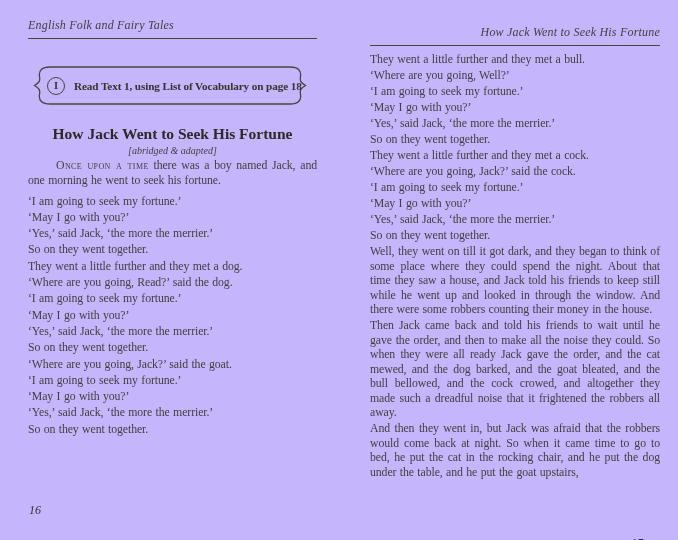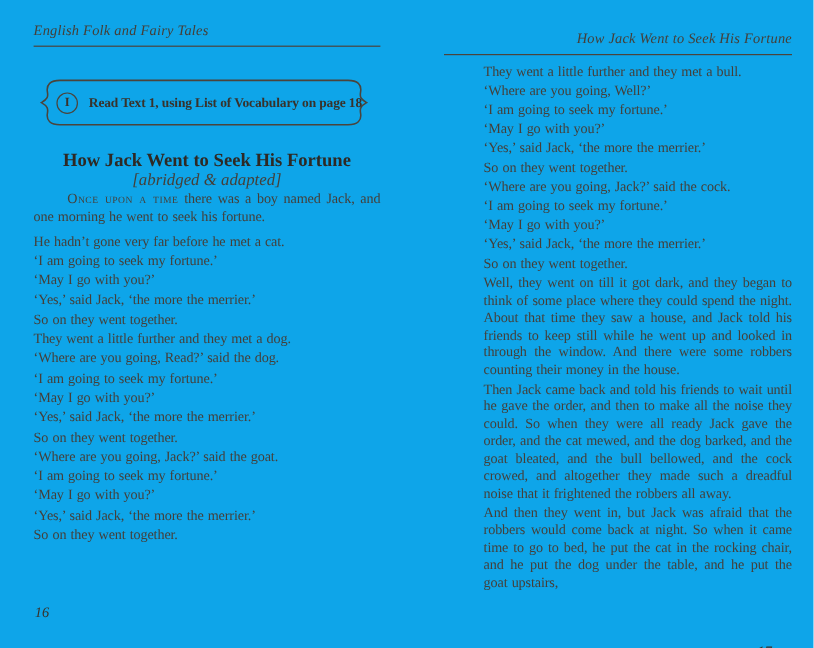--- a/index.html
+++ b/index.html
@@ -1,18 +1,18 @@
 <!DOCTYPE html>
 <html><head>
 <meta charset="utf-8">
 <style>
   html,body { margin:0; padding:0; background:#ffffff; }
   .spread {
     position:relative; width:678px; height:540px;
-    background:#0ea5e9; overflow:hidden;
+    background:#c4b5fd; overflow:hidden;
     font-family:"Liberation Serif","DejaVu Serif",serif;
   }
   .page { position:absolute; top:18px; }
   .page-left  { left:28px;  width:289px; }
   .page-right { left:370px; width:290px; }
 
   .running-head {
     font-style:italic; font-size:12px; line-height:15px;
     color:#453f38; letter-spacing:0.2px;
   }
@@ -33,32 +33,32 @@
   .instr-text {
     font-weight:bold; font-size:11.2px; color:#38322b;
     white-space:nowrap; letter-spacing:-0.1px;
   }
 
   .story-title {
     margin:19px 0 0; text-align:center;
     font-weight:bold; font-size:15.5px; line-height:18px; color:#2e2924;
   }
   .story-subtitle {
-    text-align:center; font-style:italic; font-size:14px;
+    text-align:center; font-style:italic; font-size:10px;
     line-height:15px; color:#453f38;
   }
 
   .body-text { margin-top:6px; }
   .lead { margin-top:5px; }
   p.story-p, p.lead {
     margin:0 0 1.5px; font-size:11.8px; line-height:14.8px;
     text-align:justify; color:#453f39; letter-spacing:-0.1px;
     word-spacing:0.6px;
   }
-  .page-right p.story-p { line-height:14.5px;margin-left:33px; }
+  .page-right p.story-p { line-height:14.5px; }
   .smallcaps { font-variant:small-caps; letter-spacing:0.4px;margin-left:28px; }
 
   .page-num {
     position:absolute; font-style:italic; font-weight:normal;
     font-size:12px; color:#38322b;
   }
   .page-num-left  { left:29px;  top:503px; }
   .page-num-right { left:631px; top:536px; }
 </style>
 </head>
@@ -89,21 +89,20 @@
       </div>
     </div>
 
     <div class="story-title">How Jack Went to Seek His Fortune</div>
     <div class="story-subtitle">[abridged &amp; adapted]</div>
 
     <p class="lead"><span class="smallcaps">Once upon a time</span><span> there was a boy named Jack, and one morning he went to seek his fortune.</span></p>
 
     <div class="body-text">
 
-        <p class="story-p">He hadn’t gone very far before he met a cat.</p>
 
 
         <p class="story-p">‘I am going to seek my fortune.’</p>
 
         <p class="story-p">‘May I go with you?’</p>
 
         <p class="story-p">‘Yes,’ said Jack, ‘the more the merrier.’</p>
 
         <p class="story-p">So on they went together.</p>
 
@@ -143,20 +142,21 @@
         <p class="story-p">‘Where are you going, Well?’</p>
 
         <p class="story-p">‘I am going to seek my fortune.’</p>
 
         <p class="story-p">‘May I go with you?’</p>
 
         <p class="story-p">‘Yes,’ said Jack, ‘the more the merrier.’</p>
 
         <p class="story-p">So on they went together.</p>
 
+        <p class="story-p">They went a little further and they met a cock.</p>
 
         <p class="story-p">‘Where are you going, Jack?’ said the cock.</p>
 
         <p class="story-p">‘I am going to seek my fortune.’</p>
 
         <p class="story-p">‘May I go with you?’</p>
 
         <p class="story-p">‘Yes,’ said Jack, ‘the more the merrier.’</p>
 
         <p class="story-p">So on they went together.</p>

